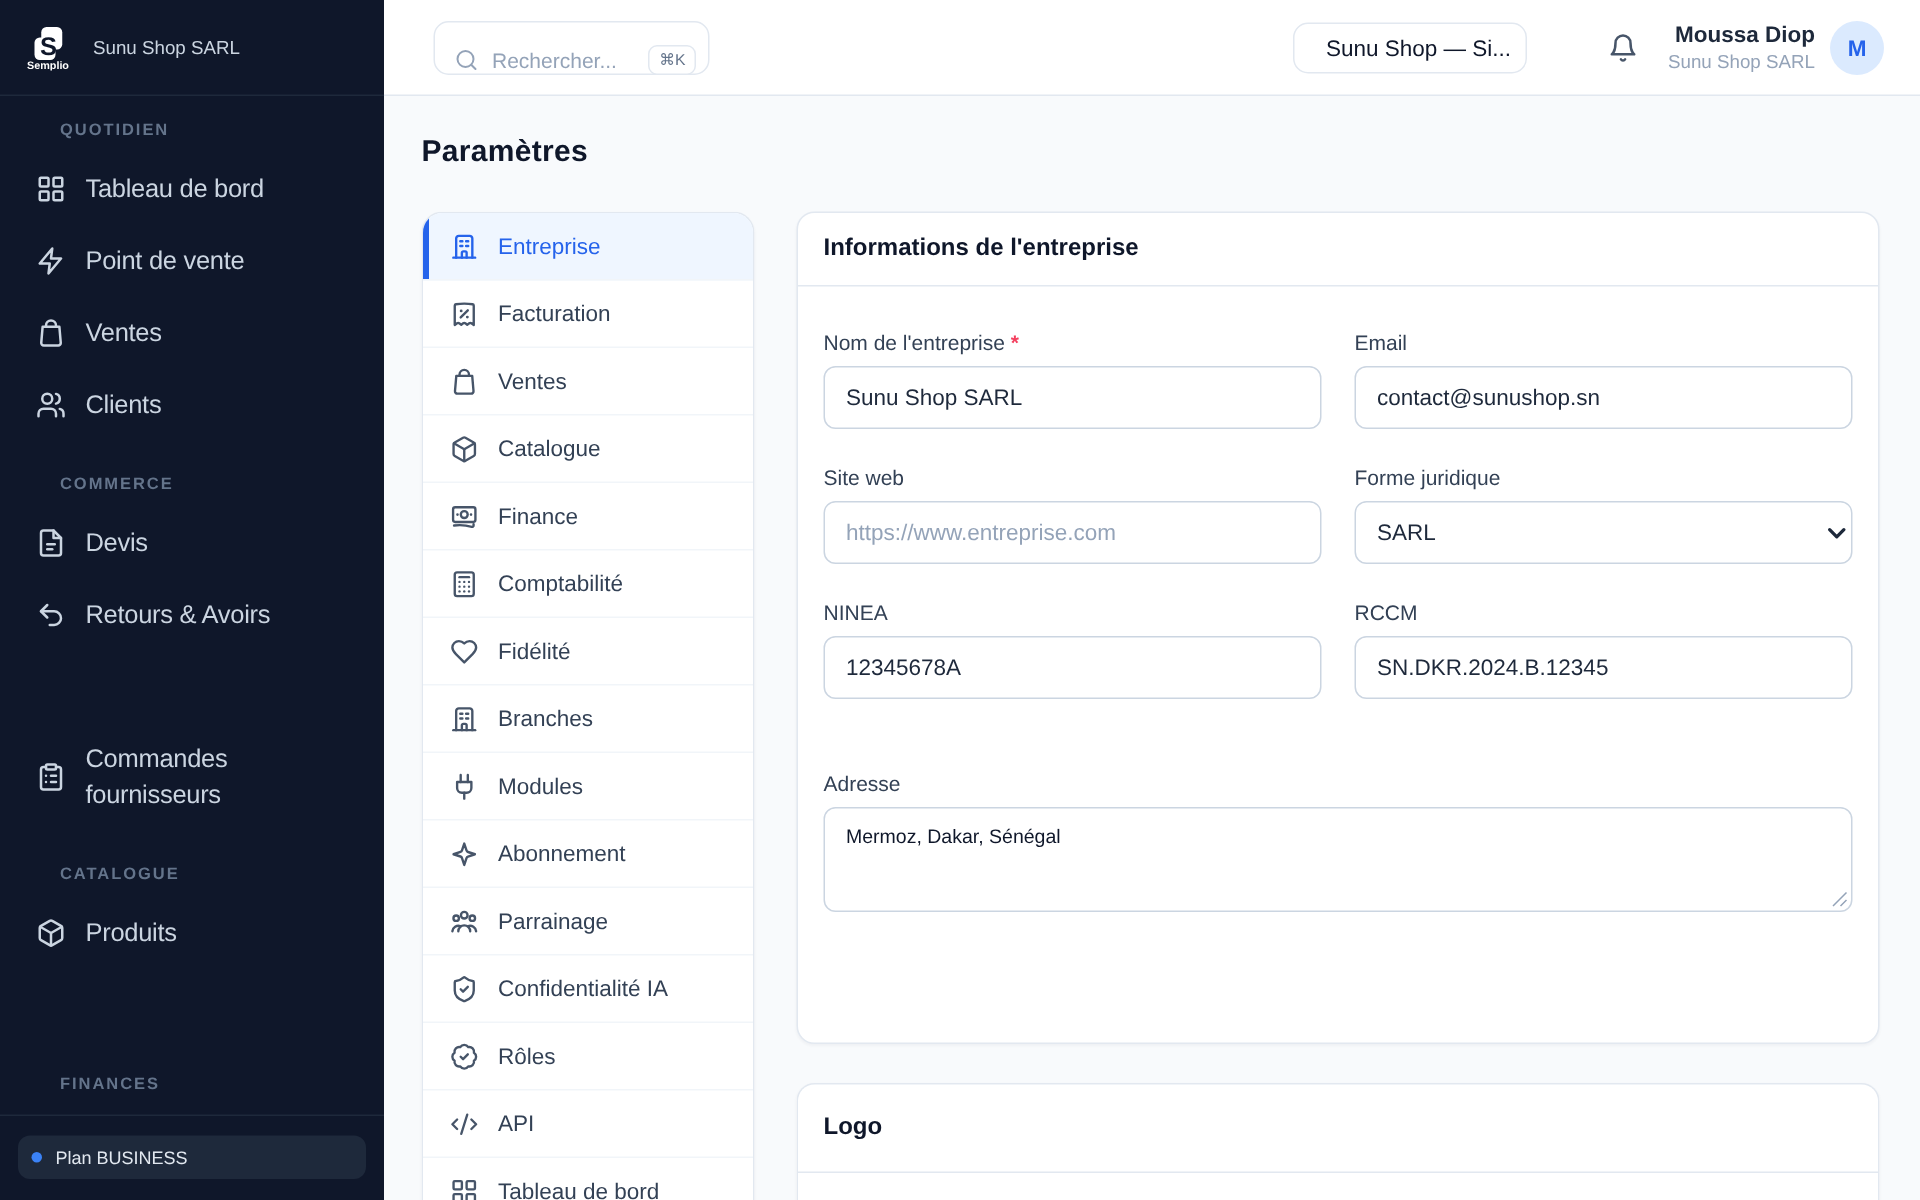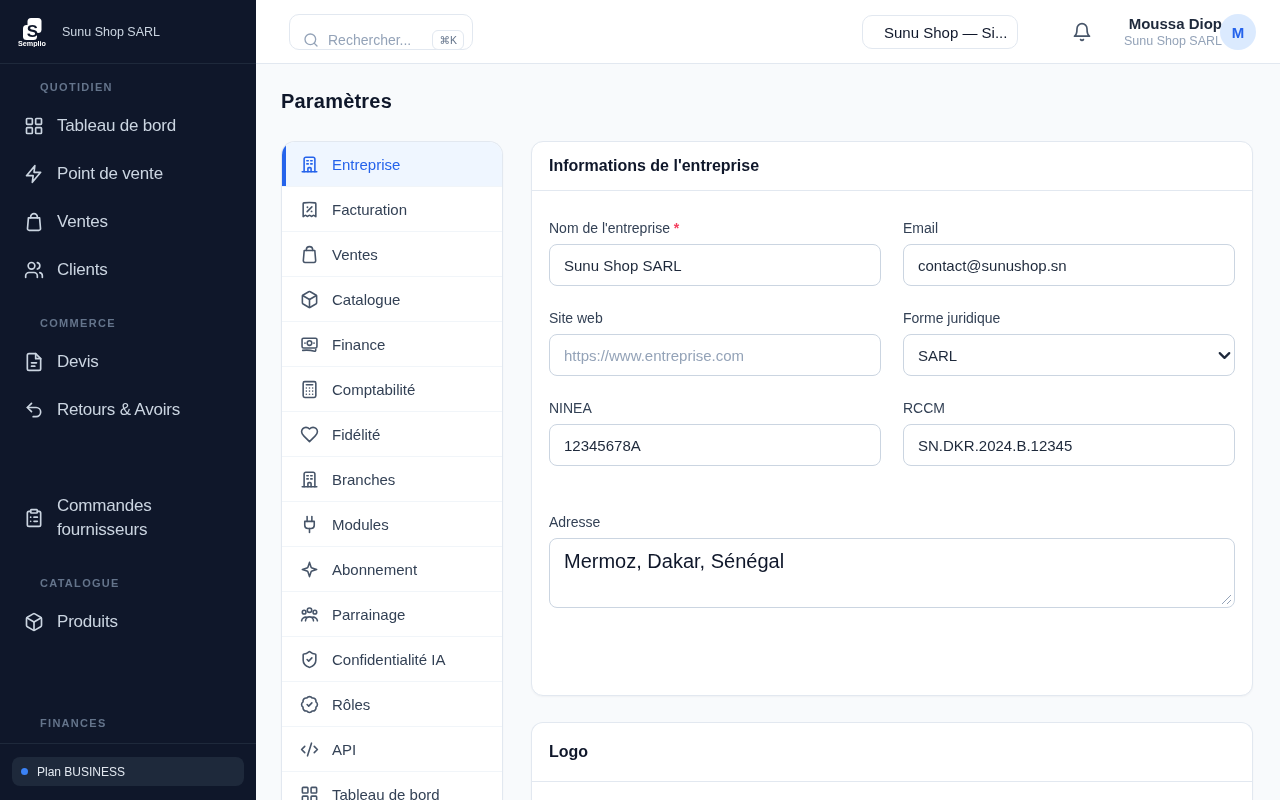--- a/index.html
+++ b/index.html
@@ -25,21 +25,21 @@
 .topbar { position:absolute; left:256px; top:0; width:1024px; height:64px; background:#fff; border-bottom:1px solid #e2e8f0; z-index:4; }
 .search { position:absolute; left:33px; top:14px; width:184px; height:36px; border:1px solid #e2e8f0; border-radius:10px; background:#fff; display:flex; align-items:center; padding:16px 8px 0 13px; }
 .search svg { width:16px; height:16px; color:#94a3b8; }
 .search .ph { flex:1; margin-left:9px; font-size:14px; color:#94a3b8; }
 .kbd { border:1px solid #e2e8f0; border-radius:6px; background:#fff; color:#64748b; font-size:10.5px; padding:3px 6px; line-height:12px; }
 .orgbtn { position:absolute; left:606px; top:15px; width:156px; height:34px; border:1px solid #e2e8f0; border-radius:10px; background:#fff; display:flex; align-items:center; padding:0 12px; gap:9px; }
 .orgbtn svg.b { width:17px; height:17px; color:#475569; }
 .orgbtn .t { font-size:15px; color:#0f172a; white-space:nowrap; }
 .orgbtn svg.c { width:16px; height:16px; color:#64748b; margin-left:auto; }
 .bell { position:absolute; left:816px; top:22px; width:20px; height:20px; color:#475569; }
-.userbox { position:absolute; right:58px; top:14px; text-align:right; }
+.userbox { position:absolute; right:70px; top:14px; text-align:right; }
 .userbox .n { font-size:15px; font-weight:bold; color:#1e293b; line-height:19px; }
 .userbox .c { font-size:12.5px; color:#94a3b8; line-height:16px; }
 .avatar { position:absolute; left:964px; top:14px; width:36px; height:36px; border-radius:50%; background:#dbeafe; color:#2563eb; font-weight:bold; font-size:15px; display:flex; align-items:center; justify-content:center; }
 
 
 .h1 { position:absolute; left:281px; top:90px; font-size:20px; font-weight:bold; color:#0f172a; letter-spacing:0.2px; }
 
 .setnav { position:absolute; left:281px; top:141px; width:222px; height:659px; background:#fff; border:1px solid #e2e8f0; border-bottom:none; border-radius:14px 14px 0 0; box-shadow:0 1px 2px rgba(15,23,42,.04); overflow:hidden; }
 .srow { height:45px; display:flex; align-items:center; padding-left:18px; gap:13px; font-size:15px; color:#334155; border-bottom:1px solid #f1f5f9; position:relative; }
 .srow svg { width:19px; height:19px; color:#475569; flex:none; }
@@ -53,21 +53,21 @@
 .chead { height:49px; border-bottom:1px solid #e2e8f0; display:flex; align-items:center; padding-left:17px; font-size:16px; font-weight:bold; color:#0f172a; }
 .cbody { padding:29px 17px 0; }
 .grid2 { display:flex; flex-wrap:wrap; column-gap:22px; }
 .fld { width:332px; margin-bottom:24px; }
 .fld.full { width:686px; }
 .fld label { display:block; font-size:14px; font-weight:bold; color:#334155; line-height:16px; margin-bottom:8px; letter-spacing:0; }
 .fld label { font-weight:500; }
 .req { color:#f43f5e; font-weight:bold; }
 .inp { width:100%; height:42px; border:1px solid #cbd5e1; border-radius:8px; background:#fff; display:flex; align-items:center; padding:0 14px; font-size:15px; color:#1e293b; position:relative; }
 .inp.ph { color:#94a3b8; }
-.tarea { width:100%; height:70px; border:1px solid #cbd5e1; border-radius:8px; background:#fff; padding:11px 14px; font-size:20px; color:#0f172a; position:relative; }
+.tarea { width:100%; height:70px; border:1px solid #cbd5e1; border-radius:8px; background:#fff; padding:11px 14px; font-size:13px; color:#0f172a; position:relative; }
 .sel .chev { position:absolute; right:0px; top:10.5px; width:19px; height:19px; color:#1e293b; }
 .rsz { position:absolute; right:2px; bottom:2px; width:11px; height:11px; }
 </style>
 </head>
 <body>
 
 <div class="sidebar">
   <div class="side-head">
     <svg class="logo-wrap" viewBox="0 0 30 30">
       <rect x="10.5" y="1" width="14" height="15" rx="3.5" fill="#fff"></rect>

